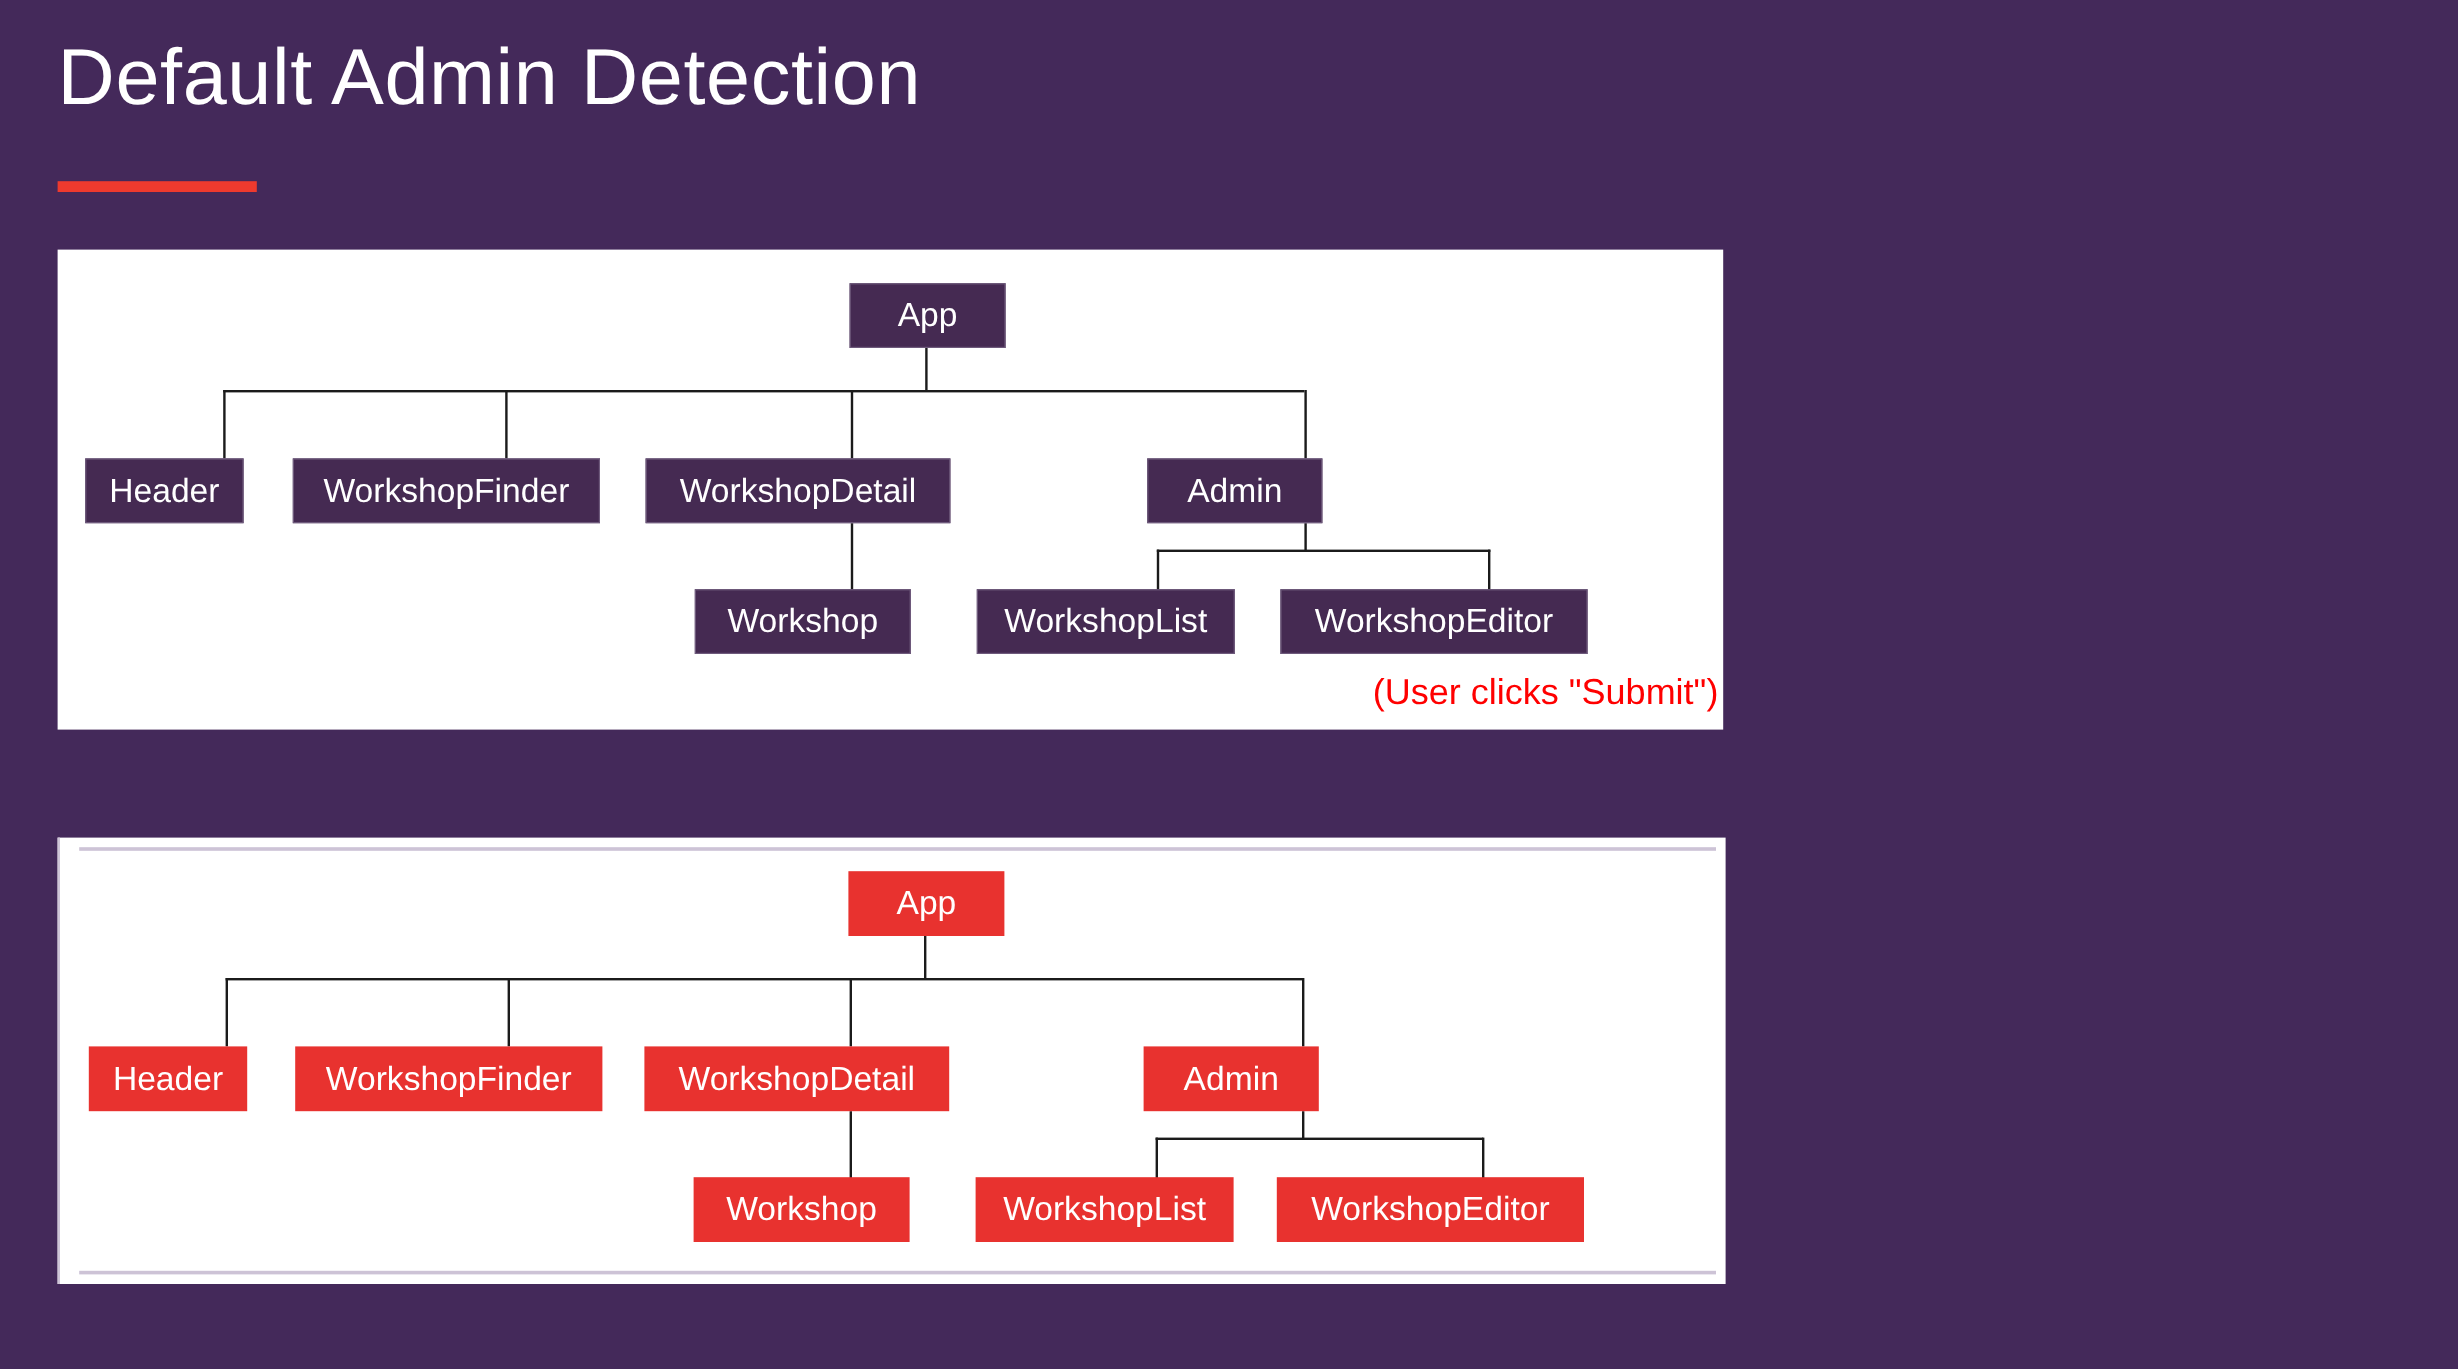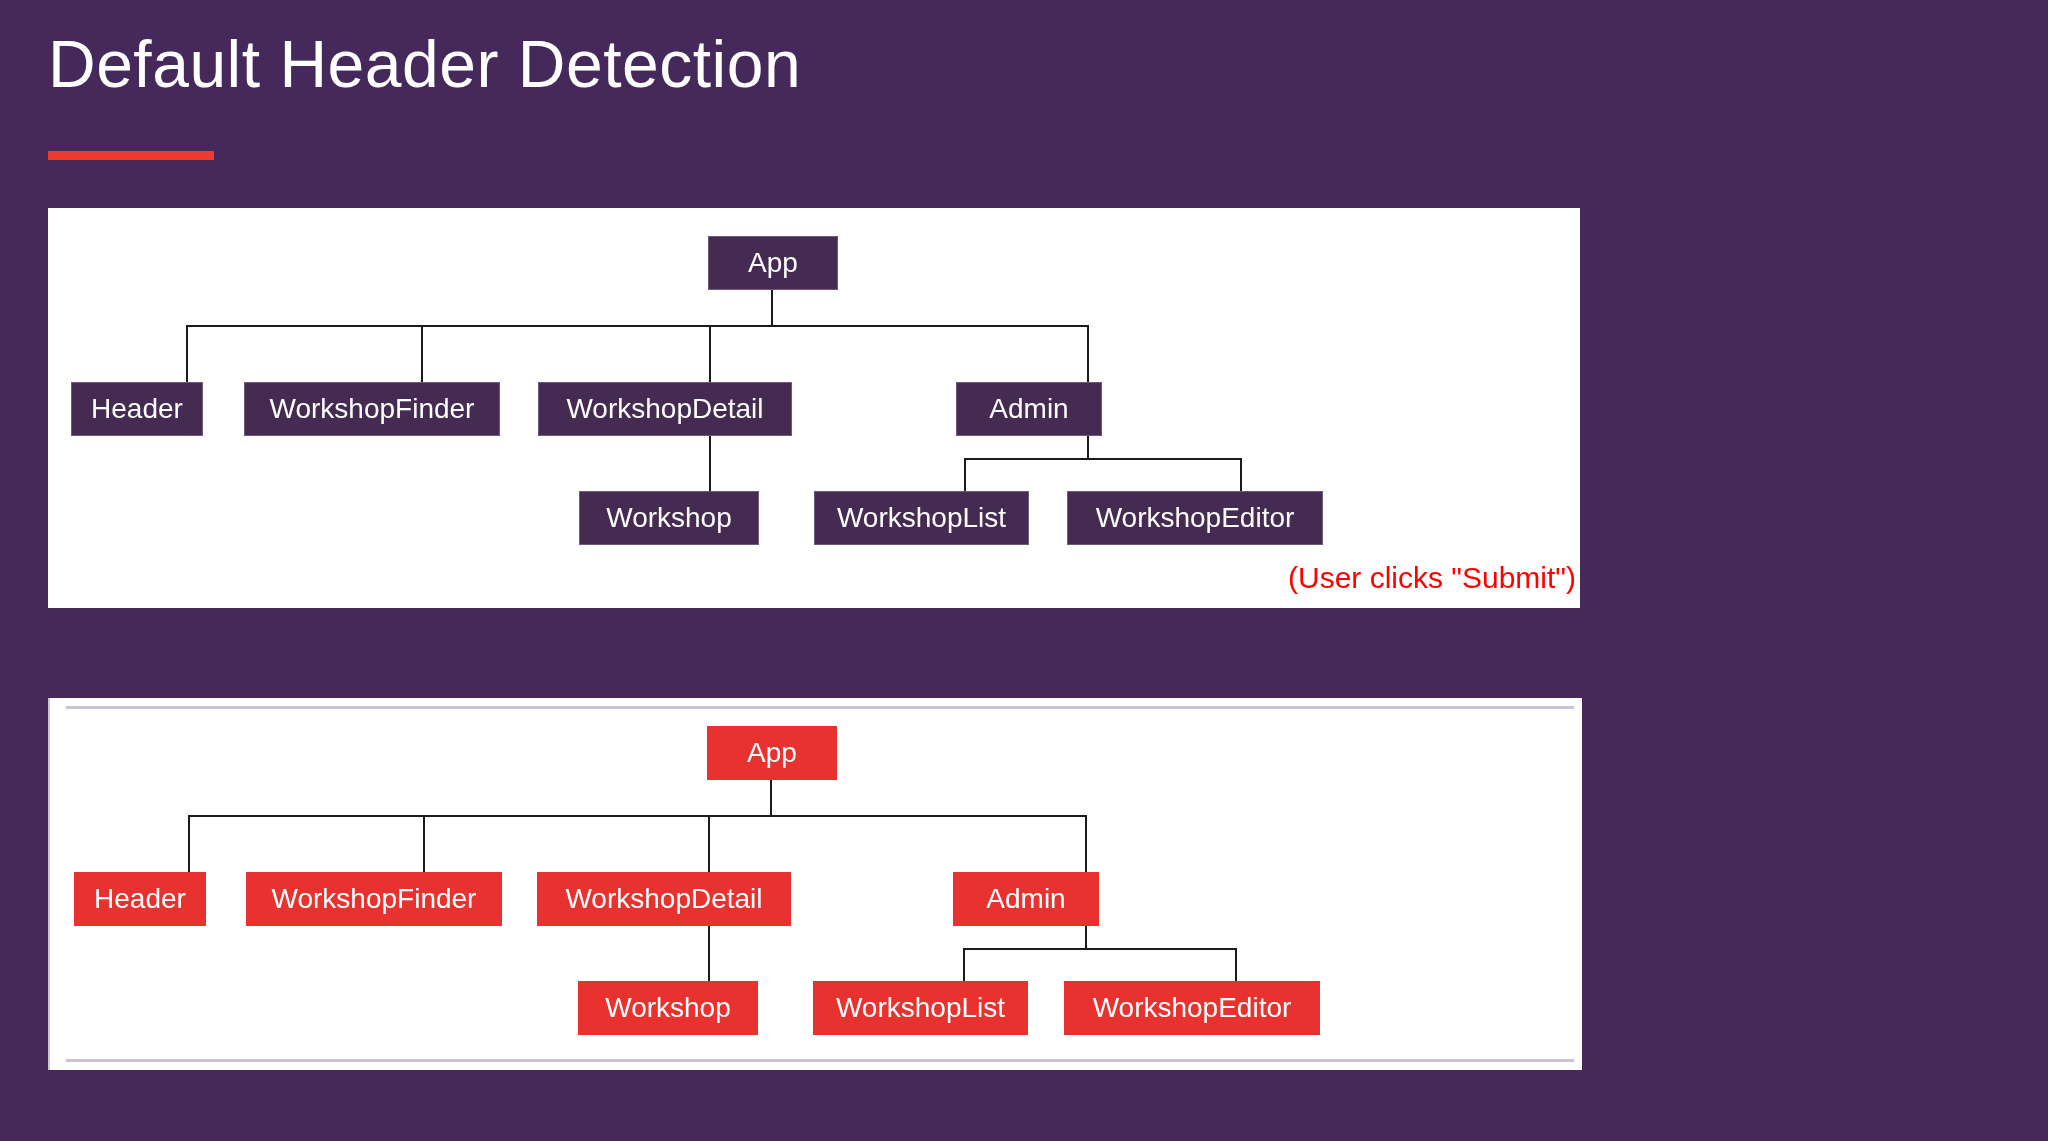--- a/index.html
+++ b/index.html
@@ -34,21 +34,21 @@
     width: 166px;
     height: 9px;
     background: #EE3A2E;
   }
 
   
   .panel {
     position: absolute;
     background: #FFFFFF;
     left: 48px;
-    width: 1532px;
+    width: 1388px;
   }
   #panel-before {
     top: 208px;
     height: 400px;
   }
   #panel-after {
     top: 698px;
     height: 372px;
     border-left: 2px solid #cfc6d8;
   }
@@ -98,21 +98,21 @@
     position: absolute;
     color: #FF0000;
     font-size: 30px;
     white-space: nowrap;
     z-index: 4;
   }
 </style>
 </head>
 <body>
 
-<div id="slide-title">Default Header Detection</div>
+<div id="slide-title">Default Admin Detection</div>
 <div id="title-accent"></div>
 
 <div class="panel" id="panel-before">
 
   <div class="line v" style="left:723px; top:68px;  height:50px;"></div>
   <div class="line h" style="left:138px; top:117px; width:901px;"></div>
   <div class="line v" style="left:138px; top:117px; height:57px;"></div>
   <div class="line v" style="left:373px; top:117px; height:57px;"></div>
   <div class="line v" style="left:661px; top:117px; height:57px;"></div>
   <div class="line v" style="left:1039px;top:117px; height:57px;"></div>

